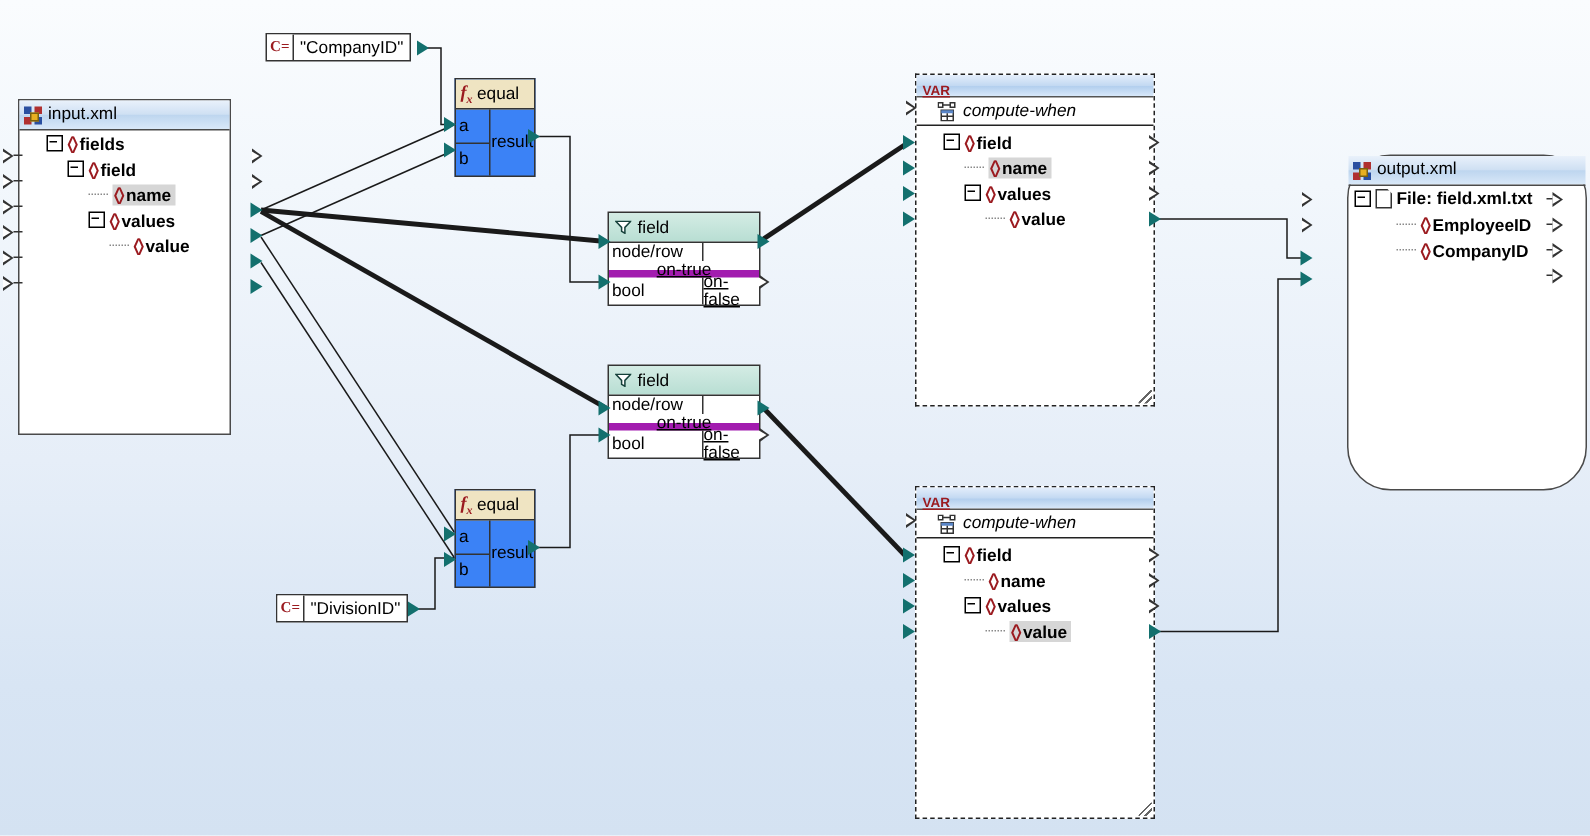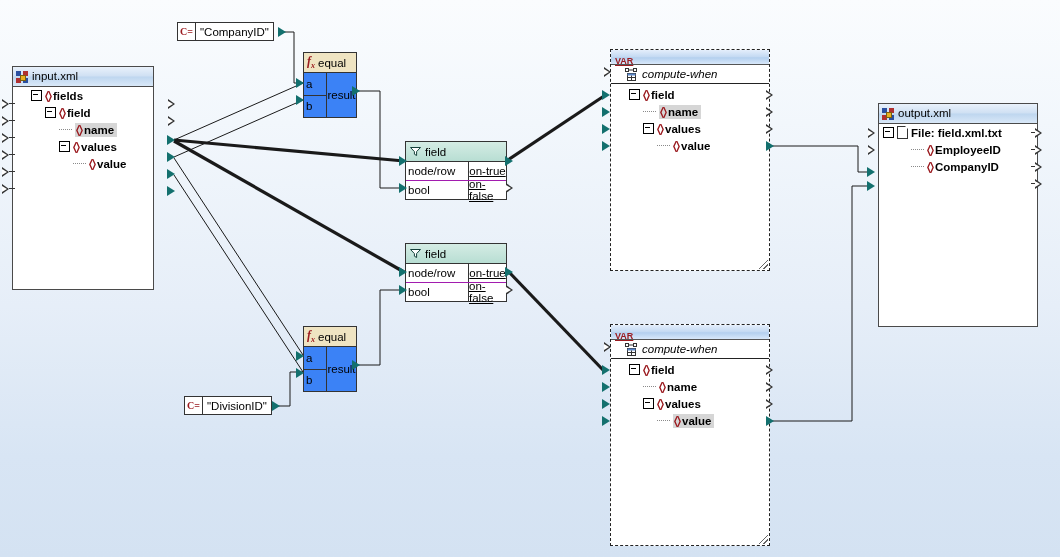--- a/index.html
+++ b/index.html
@@ -103,21 +103,21 @@
   
   .filter{background:#fff;border:1px solid #333;}
   .filter .fl-head{
     height:19px;
     background:linear-gradient(to bottom,#d4ece4 0%,#b8ded3 100%);
     border-bottom:1px solid #333;
     display:flex;align-items:center;gap:4px;padding-left:4px;font-size:11.5px;
   }
   .funnel{width:11px;height:9px;flex:0 0 auto;}
   .filter .fl-row{display:flex;height:18px;font-size:11.5px;}
-  .filter .fl-row.first{border-bottom:1px solid #a21caf;}
+  .filter .fl-row.first{border-bottom:5px solid #a21caf;flex-direction:column;}
   .filter .fl-row .c1{width:60px;border-right:1px solid #333;display:flex;align-items:center;padding-left:2px;}
   .filter .fl-row .c2{flex:1;display:flex;align-items:center;justify-content:center;text-decoration:underline;}
 
   
   .varblk{border:1px dashed #222;background:#fff;box-sizing:border-box;}
   .varblk .var-head{
     height:14px;
     background:linear-gradient(to bottom,#e4eefb 0%,#c3d9f2 50%,#b3cfee 55%,#d8e8fa 100%);
     border-bottom:1px solid #555;position:relative;
   }
@@ -207,21 +207,21 @@
           <span class="tgl"></span>
           <span><span class="angle">〈〉</span><span class="lbl">values</span></span>
         </div>
         <div class="treerow" style="padding-left: 60px;">
           <span class="dotlead"></span>
           <span><span class="angle">〈〉</span><span class="lbl">value</span></span>
         </div>
       </div>
   </div>
 
-  <div class="node schema" id="output-schema" style="left:878px;top:103px;width:160px;height:224px;">
+  <div class="node schema" id="output-schema" style="left:898px;top:103px;width:160px;height:224px;border-radius:29px;">
     <div class="sch-head">
       <span class="schicon">
           <i></i>
           <i></i>
           <i></i>
           <i></i>
           <i></i>
         </span>
       <span>output.xml</span>
     </div>

